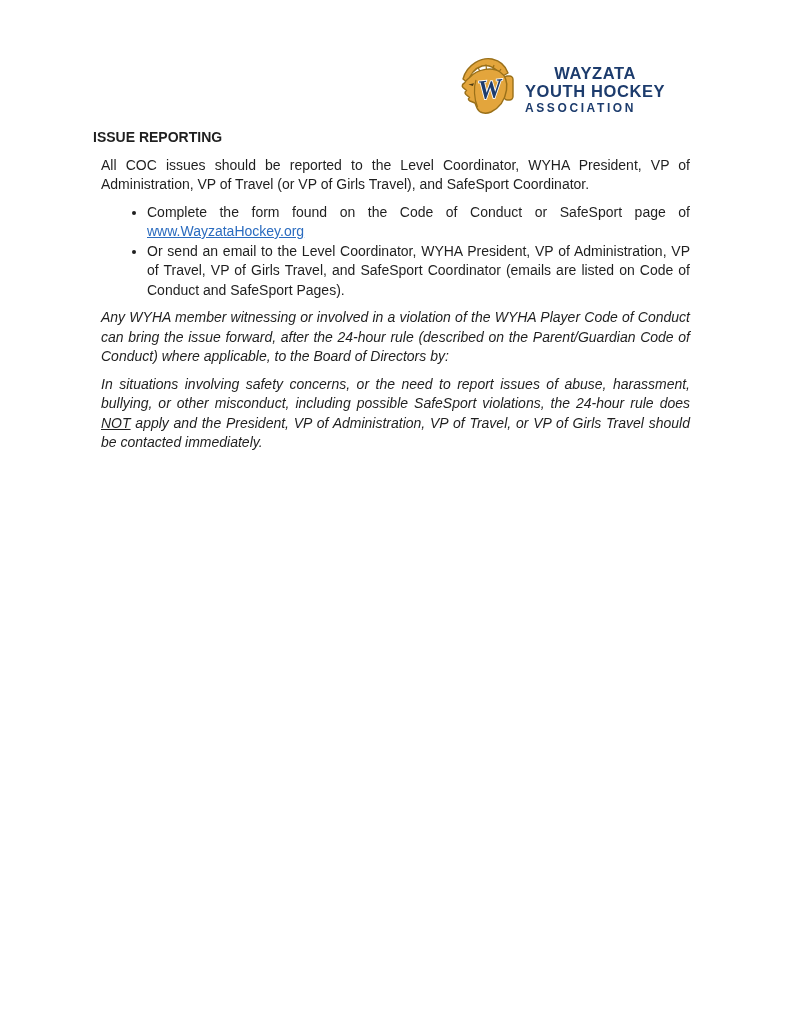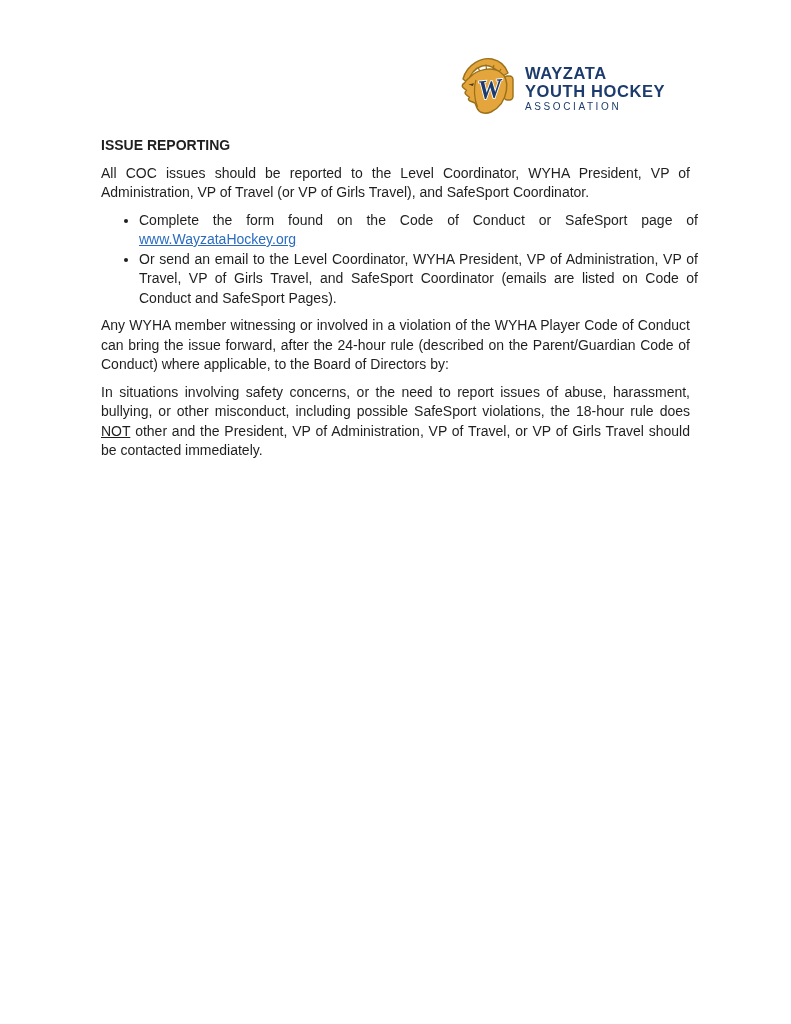--- a/index.html
+++ b/index.html
@@ -27,56 +27,57 @@
   }
   .logo-helmet { width: 62px; height: 60px; display: block; }
   .wordmark { padding-top: 8px; line-height: 1; }
   .wordmark .big {
     font-size: 16.5px;
     font-weight: bold;
     letter-spacing: 0.6px;
     color: #1d3c6d;
     line-height: 18px;
     white-space: nowrap;
+    text-align: center;
   }
   .wordmark .small {
-    font-size: 10px;
-    font-weight: normal;
+    font-size: 12px;
+    font-weight: bold;
     letter-spacing: 2.6px;
     color: #1d3c6d;
     margin-top: 2px;
     white-space: nowrap;
   }
 
   
   .doc {
     position: absolute;
     left: 93px;
     top: 128px;
     width: 605px;
     font-size: 14px;
     line-height: 19.5px;
     color: #1f1f1f;
     text-align: justify;
   }
   .doc h1 {
     font-size: 14px;
     line-height: 19.5px;
-    margin: 8px;
+    margin: 0;
     font-weight: bold;
     text-align: left;
   }
   .doc p { margin: 8px; }
   .doc ul {
-    margin: 0;
+    margin: 8px;
     padding-left: 46px;
     list-style: disc;
   }
   .doc li { text-align: justify; }
-  .gap { margin-top: 19.5px; }
+  .gap { margin-top: 19.5px; font-style: italic; }
   a.doclink, .doclink {
     color: #2b6cbf;
     text-decoration: underline;
     cursor: pointer;
   }
   .emph-underline { text-decoration: underline; }
 </style>
 </head>
 <body>
 
@@ -127,18 +128,18 @@
       <li>
         <span>Complete the form found on the Code of Conduct or SafeSport page of </span><a class="doclink">www.WayzataHockey.org</a>
       </li>
       <li>Or send an email to the Level Coordinator, WYHA President, VP of Administration, VP of Travel, VP of Girls Travel, and SafeSport Coordinator (emails are listed on Code of Conduct and SafeSport Pages).</li>
     </ul>
 
     <p class="gap">Any WYHA member witnessing or involved in a violation of the WYHA Player Code of Conduct can bring the issue forward, after the 24-hour rule (described on the Parent/Guardian Code of Conduct) where applicable, to the Board of Directors by:</p>
 
 
     <p class="gap">
-      <span>In situations involving safety concerns, or the need to report issues of abuse, harassment, bullying, or other misconduct, including possible SafeSport violations, the 18-hour rule does </span><span class="emph-underline">NOT</span><span> other and the President, VP of Administration, VP of Travel, or VP of Girls Travel should be contacted immediately.</span>
+      <span>In situations involving safety concerns, or the need to report issues of abuse, harassment, bullying, or other misconduct, including possible SafeSport violations, the 24-hour rule does </span><span class="emph-underline">NOT</span><span> apply and the President, VP of Administration, VP of Travel, or VP of Girls Travel should be contacted immediately.</span>
     </p>
 
 
   </div>
 </div>
 
 </body></html>

